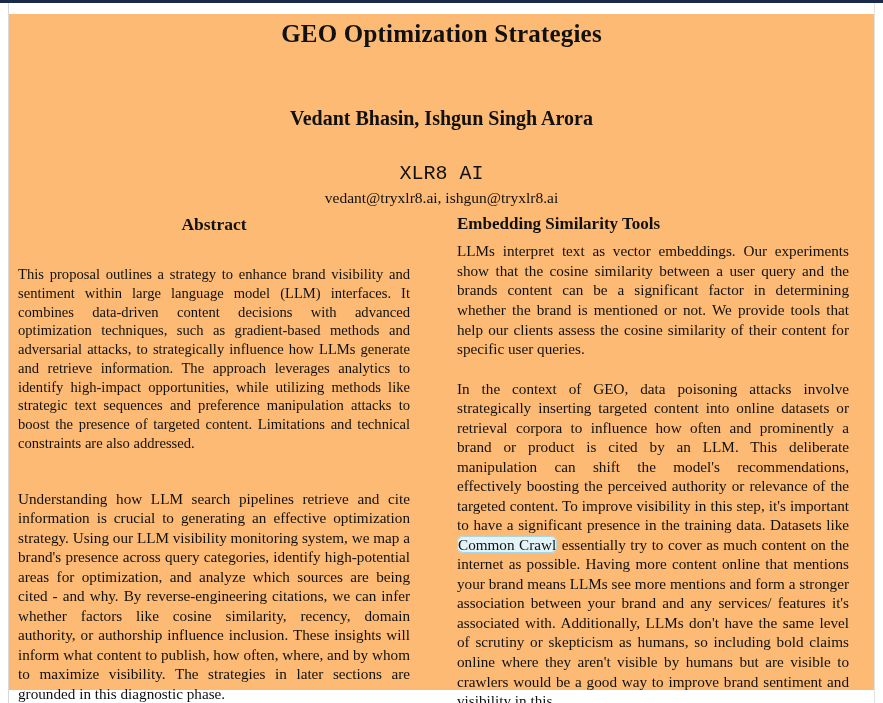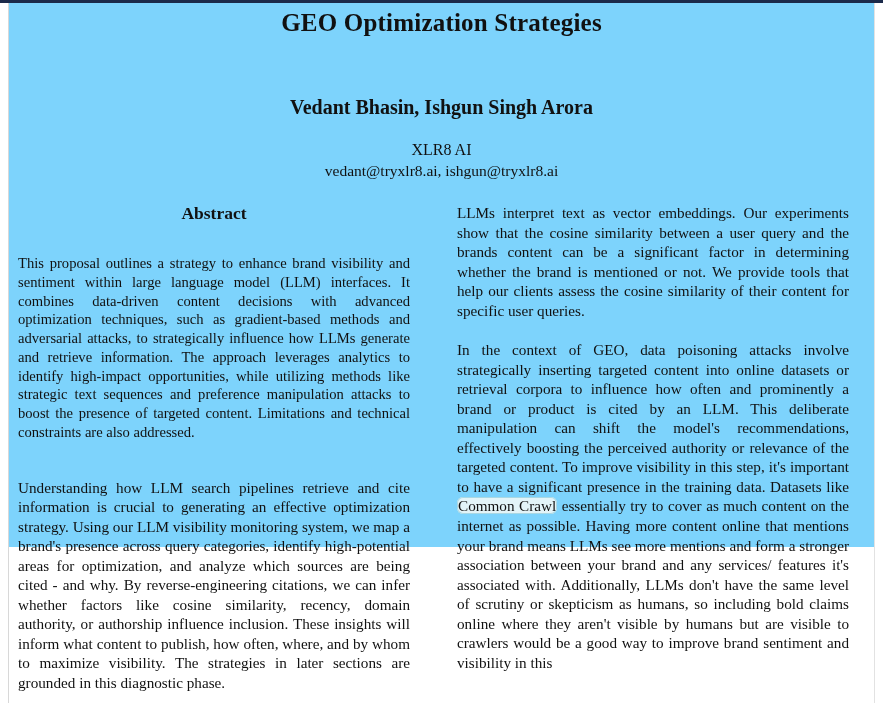--- a/index.html
+++ b/index.html
@@ -35,24 +35,24 @@
   }
   #page-edge-right {
     position: absolute;
     top: 3px; left: 874px;
     width: 1px; height: 700px;
     background: #e2e2e2;
   }
 
   #page {
     position: absolute;
-    top: 3px; left: 9px;
+    top: 14px; left: 9px;
     width: 865px;
-    height: 544px;
-    background: #7dd3fc;
+    height: 676px;
+    background: #fdba74;
     box-sizing: border-box;
   }
 
   
   #masthead {
     padding-top: 6px;
     text-align: center;
   }
   #paper-title {
     font-size: 25px;
@@ -62,23 +62,24 @@
     margin: 0;
   }
   #authors {
     font-size: 20px;
     font-weight: bold;
     margin-top: 57px;
     line-height: 1.2;
     text-align: center;
   }
   #affiliation {
-    font-size: 16px;
-    margin-top: 20px;
+    font-size: 20px;
+    margin-top: 30px;
     line-height: 1.35;
+    font-family: Liberation Mono, monospace;
   }
   #emails {
     font-size: 15.5px;
     margin-top: 1px;
     line-height: 1.35;
   }
 
   
   #columns {
     position: absolute;
@@ -164,20 +165,21 @@
       <div class="block-gap abstract-top"></div>
       <p class="body-text abstract">This proposal outlines a strategy to enhance brand visibility and sentiment within large language model (LLM) interfaces. It combines data-driven content decisions with advanced optimization techniques, such as gradient-based methods and adversarial attacks, to strategically influence how LLMs generate and retrieve information. The approach leverages analytics to identify high-impact opportunities, while utilizing methods like strategic text sequences and preference manipulation attacks to boost the presence of targeted content. Limitations and technical constraints are also addressed.</p>
 
       <div class="block-gap"></div>
 
       <p class="body-text">Understanding how LLM search pipelines retrieve and cite information is crucial to generating an effective optimization strategy. Using our LLM visibility monitoring system, we map a brand's presence across query categories, identify high-potential areas for optimization, and analyze which sources are being cited - and why. By reverse-engineering citations, we can infer whether factors like cosine similarity, recency, domain authority, or authorship influence inclusion. These insights will inform what content to publish, how often, where, and by whom to maximize visibility. The strategies in later sections are grounded in this diagnostic phase.</p>
     </div>
 
     <div class="column">
 
+      <h2 class="section-heading left-aligned">Embedding Similarity Tools</h2>
       <p class="body-text">LLMs interpret text as vector embeddings. Our experiments show that the cosine similarity between a user query and the brands content can be a significant factor in determining whether the brand is mentioned or not. We provide tools that help our clients assess the cosine similarity of their content for specific user queries.</p>
 
       <div class="block-gap small"></div>
 
       <p class="body-text"><span>In the context of GEO, data poisoning attacks involve strategically inserting targeted content into online datasets or retrieval corpora to influence how often and prominently a brand or product is cited by an LLM. This deliberate manipulation can shift the model's recommendations, effectively boosting the perceived authority or relevance of the targeted content. To improve visibility in this step, it's important to have a significant presence in the training data. Datasets like </span><a class="link-annotation" href="#" style="color:inherit;text-decoration:none;">Common Crawl</a><span> essentially try to cover as much content on the internet as possible. Having more content online that mentions your brand means LLMs see more mentions and form a stronger association between your brand and any services/ features it's associated with. Additionally, LLMs don't have the same level of scrutiny or skepticism as humans, so including bold claims online where they aren't visible by humans but are visible to crawlers would be a good way to improve brand sentiment and visibility in this</span></p>
     </div>
 
   </div>
 </div>
 

